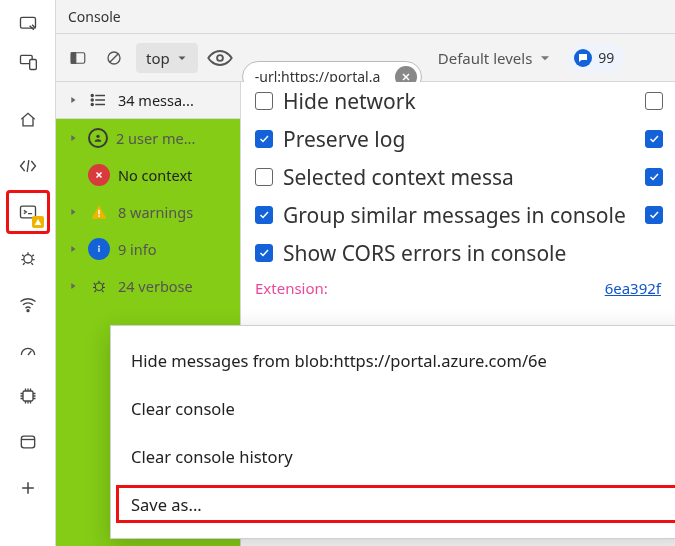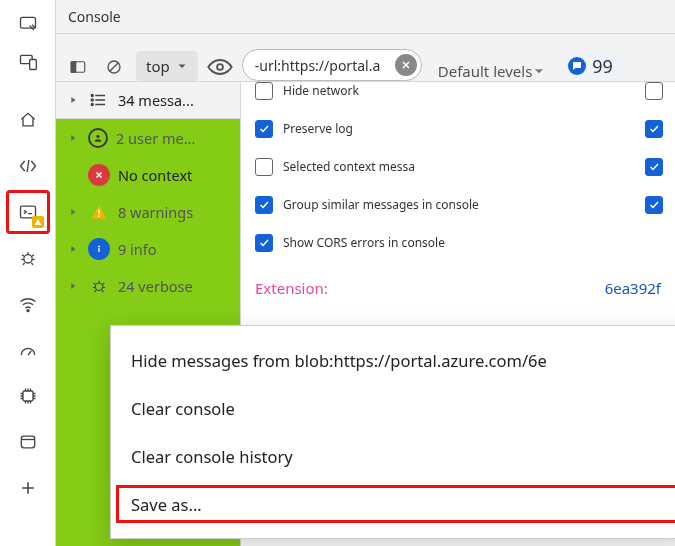--- a/index.html
+++ b/index.html
@@ -39,42 +39,42 @@
 
 
 .titlebar {
   height: 34px; background: #f3f3f3; border-bottom: 1px solid #d7d7d7;
   display: flex; align-items: center; padding: 0 12px; font-size: 14px; color: #333;
 }
 
 
 .toolbar {
   height: 48px; background: #f3f3f3; border-bottom: 1px solid #d7d7d7;
-  display: flex; align-items: flex-end; padding: 0 8px; gap: 8px;
+  display: flex; align-items: center; padding: 0 8px; gap: 8px;
 }
 .tb-icon { width: 28px; height: 28px; display:flex;align-items:center;justify-content:center;color:#555;border-radius:4px;}
 .tb-icon svg{width:18px;height:18px;}
 .tb-select {
   height: 30px; background:#e4e4e4; border-radius:4px; padding:0 10px;
   display:flex;align-items:center;gap:6px;font-size:15px;color:#333;
 }
 .tb-select svg{width:12px;height:12px;}
 .eye-icon{width:28px;height:28px;display:flex;align-items:center;justify-content:center;color:#555;}
 .filter-input {
   height:32px;flex:0 0 180px;border:1px solid #bbb;border-radius:16px;
   padding:0 30px 0 12px;font-size:14px;color:#333;background:#fff;position:relative;
   display:flex;align-items:center;overflow:hidden;white-space:nowrap;margin-top:38px;
 }
 .filter-clear{position:absolute;right:4px;top:50%;transform:translateY(-50%);width:22px;height:22px;border-radius:50%;background:#888;display:flex;align-items:center;justify-content:center;color:#fff;}
 .filter-clear svg{width:12px;height:12px;}
-.levels-sel{display:flex;align-items:center;color:#555;font-size:15px;padding:0 8px;}
+.levels-sel{display:flex;align-items:center;gap:6px;color:#555;font-size:15px;padding:0 8px;}
 .levels-sel svg{width:14px;height:14px;}
 .issues-pill{
   display:flex;align-items:center;gap:6px;height:30px;padding:0 10px 0 6px;
-  background:#eef3fc;border-radius:15px;font-size:18px;color:#333;
+  background:#eef3fc;border-radius:15px;font-size:14px;color:#333;
 }
 .issues-pill .dot{width:18px;height:18px;border-radius:50%;background:#1362d8;display:flex;align-items:center;justify-content:center;}
 .issues-pill .dot svg{width:12px;height:12px;color:#fff;}
 
 
 .body { flex:1; display:flex; min-height:0; }
 
 .msg-sidebar{
   width:185px;min-width:185px;border-right:1px solid #d7d7d7;
   background:#84cc16;
@@ -94,31 +94,31 @@
 .ico.user svg{width:10px;height:10px;color:#3a3a3a;}
 .ico.err{background:#d83b3b;border-radius:50%;}
 .ico.err svg{color:#fff;width:12px;height:12px;}
 .ico.warn svg{color:#f0b400;width:18px;height:18px;}
 .ico.info{background:#1362d8;border-radius:50%;}
 .ico.info svg{color:#fff;width:12px;height:12px;}
 .ico.verbose svg{color:#444;width:18px;height:18px;}
 
 
 .settings{flex:1;background:#fff;min-width:0;overflow:hidden;position:relative;}
-.sett-row{height:38px;display:flex;align-items:flex-start;padding:0 14px;gap:10px;font-size:12px;color:#333;}
+.sett-row{height:38px;display:flex;align-items:center;padding:0 14px;gap:10px;font-size:21px;color:#333;}
 .sett-row .cb{width:18px;height:18px;border:1.5px solid #666;border-radius:3px;display:flex;align-items:center;justify-content:center;}
 .sett-row .cb.on{background:#1362d8;border-color:#1362d8;color:#fff;}
 .sett-row .cb svg{width:12px;height:12px;}
 .trail-cb{position:absolute;right:12px;width:18px;height:18px;border:1.5px solid #666;border-radius:3px;display:flex;align-items:center;justify-content:center;}
 .trail-cb.on{background:#1362d8;border-color:#1362d8;color:#fff;}
 .trail-cb svg{width:12px;height:12px;}
 
 .ext-row{display:flex;padding:6px 14px;font-family:ui-monospace,Menlo,Consolas,monospace;font-size:15px;}
 .ext-row .k{color:#ec4899;}
-.ext-row .v{color:#1155cc;margin-left:auto;}
+.ext-row .v{color:#1155cc;text-decoration:underline;margin-left:auto;}
 
 
 .ctx-menu{
   position:absolute;left:110px;top:325px;right:-20px;
   background:#fff;border:1px solid #cfcfcf;box-shadow:0 8px 24px rgba(0,0,0,.18);
   padding:10px 0;
 }
 .ctx-item{
   height:48px;display:flex;align-items:center;padding:0 20px;
   font-size:16.5px;color:#222;white-space:nowrap;overflow:hidden;text-overflow:ellipsis;

